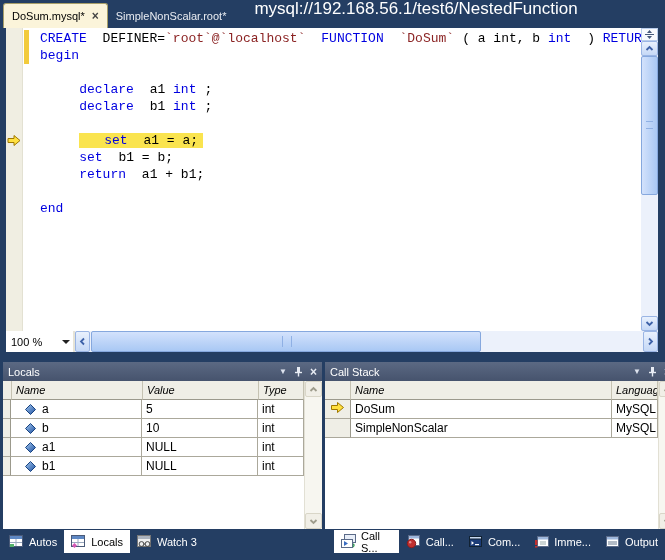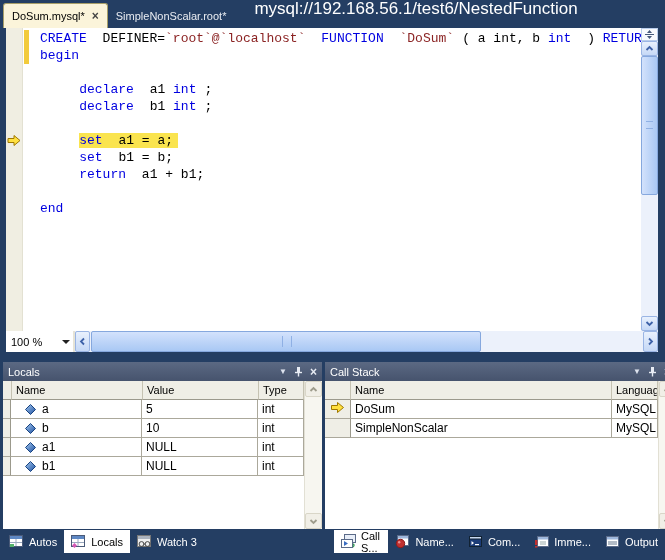--- a/index.html
+++ b/index.html
@@ -19,21 +19,21 @@
   .editor{position:absolute;left:6px;top:28px;width:652px;height:303px;background:#fff;}
   .gutter{position:absolute;left:0;top:0;width:16px;height:100%;background:#F0EEE2;border-right:1px solid #E3E1D2;}
   .changebar{position:absolute;left:18px;top:2px;width:5px;height:34px;background:var(--change_bar,#F2CB3C);}
   .code{position:absolute;left:23px;top:2px;right:17px;bottom:0;overflow:hidden;
         font-family:"Liberation Mono","DejaVu Sans Mono",monospace;font-size:13px;line-height:17px;
         white-space:pre;padding-left:11px;}
   .code-line{height:17px;}
   .tok-kw{color:var(--keyword,#0000E0);}
   .tok-id{color:var(--identifier,#8B2323);}
   .tok-pl,.tok-ind{color:#000;margin-left:8px;}
-  .hl{background:var(--current_line_highlight,#FAE44F);padding-right:5px;}
+  .hl{background:var(--current_line_highlight,#FAE44F);padding-right:5px;padding-left:25px;}
   .cur-arrow{position:absolute;left:1px;top:107px;}
 
   
   .vscroll{position:absolute;right:0;top:0;width:17px;height:100%;background:#ECF1FB;}
   .split-btn{position:absolute;top:0;left:0;right:0;height:13px;background:#F7FAFE;
       border:1px solid #B9CDEB;box-sizing:border-box;display:flex;align-items:center;justify-content:center;}
   .sb-btn{position:absolute;left:0;right:0;height:15px;background:linear-gradient(#E9F1FD,#C5D8F6);
       border:1px solid #9AB5E4;border-radius:2px;box-sizing:border-box;
       display:flex;align-items:center;justify-content:center;}
   .sb-btn.up{top:13px;} .sb-btn.down{bottom:0;}
@@ -58,21 +58,21 @@
   .panel{position:absolute;top:362px;height:167px;}
   #locals-panel{left:3px;width:319px;}
   #callstack-panel{left:325px;width:351px;}
   .panel-title{height:19px;background:linear-gradient(#5B6983,#46536D);color:#fff;font-size:11px;
       display:flex;align-items:center;padding:0 5px;}
   .panel-title .t{flex:1;}
   .pt-btn{margin-left:7px;color:#DDE3EE;font-size:8px;display:flex;align-items:center;}
   .pt-close{font-size:12px;font-weight:bold;color:#E8ECF4;line-height:10px;}
   .panel-body{position:absolute;top:19px;left:0;right:0;bottom:0;background:#fff;display:flex;}
   .grid{flex:1;overflow:hidden;font-size:12px;color:#000;}
-  .grid-head{display:flex;height:19px;}
+  .grid-head{display:flex;height:19px;font-style:italic;}
   .hcell{background:#EFEEE6;border-bottom:1px solid #9B998C;border-right:1px solid #C5C2B2;
       font-size:11px;display:flex;align-items:center;padding:0 4px;box-sizing:border-box;overflow:hidden;white-space:nowrap;}
   .grid-row{display:flex;height:19px;}
   .gcell{border-bottom:1px solid #ABA89B;border-right:1px solid #ABA89B;display:flex;align-items:center;
       padding:0 4px;box-sizing:border-box;overflow:hidden;white-space:nowrap;}
   .gcell.rowhdr{background:#EFEEE6;border-right:1px solid #9B998C;padding:0;}
   .gcell .vicon{margin-left:10px;margin-right:6px;display:flex;}
   .pscroll{width:17px;position:relative;background:#F7F6F0;border-left:1px solid #E2E0D4;}
   .ps-btn{position:absolute;left:0;right:0;height:16px;background:#F1EFE7;border:1px solid #D9D6C8;
       border-radius:2px;box-sizing:border-box;display:flex;align-items:center;justify-content:center;}
@@ -399,21 +399,21 @@
         </div>
         <div class="btab">
           <span class="ticon">
             <svg width="15" height="15" viewBox="0 0 15 15">
               <rect x="2.5" y="1.5" width="11" height="10" fill="#fff" stroke="#5A6A88"></rect>
               <rect x="3" y="2" width="10" height="2.5" fill="#9CB6DC"></rect>
               <circle cx="5.5" cy="9.5" r="4.2" fill="#C03030" stroke="#8C1C1C"></circle>
               <circle cx="4.2" cy="8.2" r="1.2" fill="#E89090"></circle>
             </svg>
           </span>
-          <span>Name...</span>
+          <span>Call...</span>
         </div>
         <div class="btab">
           <span class="ticon">
             <svg width="15" height="15" viewBox="0 0 15 15">
               <rect x="1.5" y="2.5" width="12" height="10" fill="#1C3C78" stroke="#123"></rect>
               <rect x="1.5" y="2.5" width="12" height="2.5" fill="#C8D8F0" stroke="#123"></rect>
               <polygon points="3.5,7 6,9 3.5,11" fill="#fff"></polygon>
               <rect x="7" y="10" width="4" height="1.2" fill="#fff"></rect>
             </svg>
           </span>

